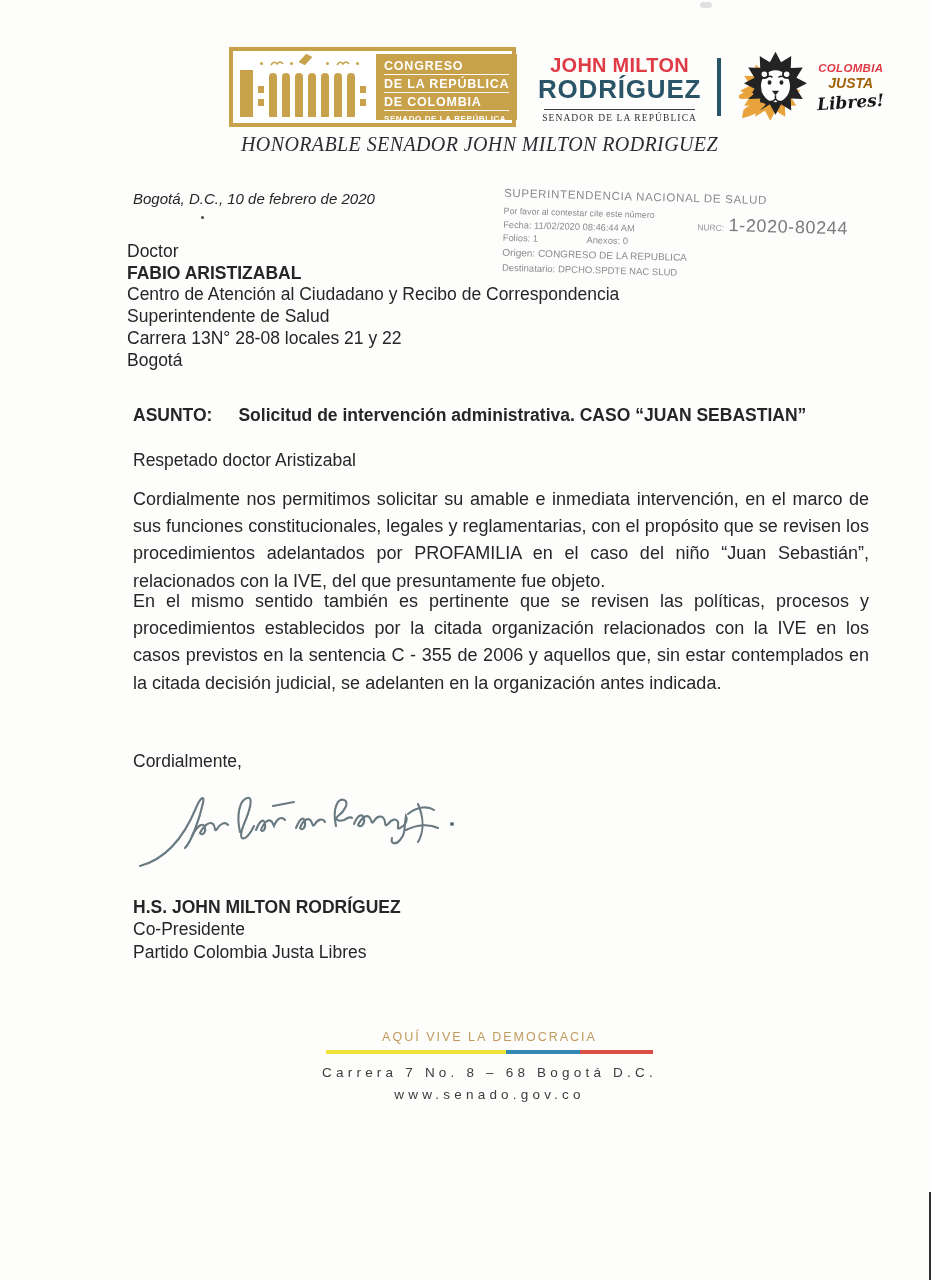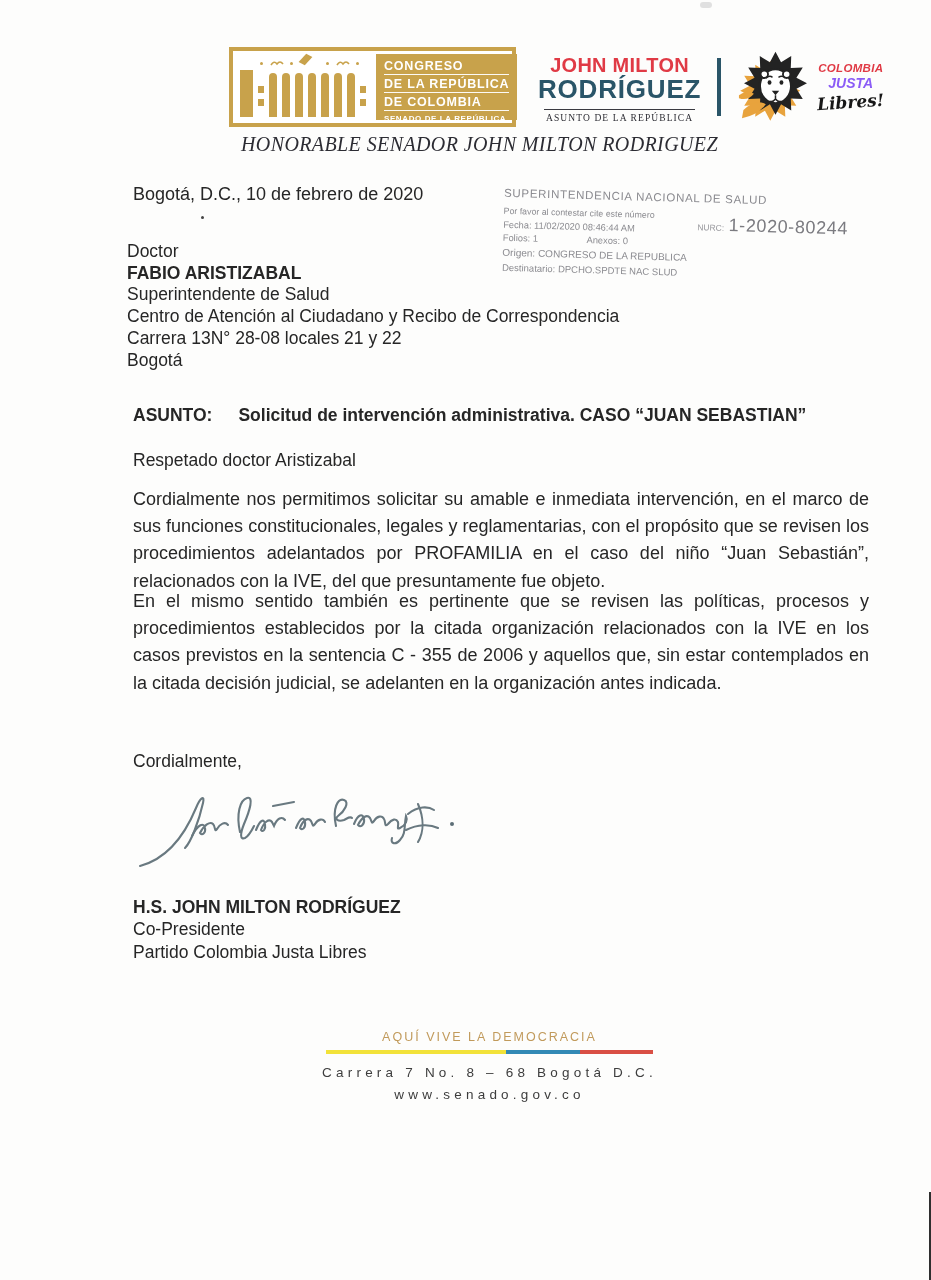--- a/index.html
+++ b/index.html
@@ -40,21 +40,21 @@
   .jmr-rule { height: 1.5px; background: #3a3a40; margin: 4px 6px 3px 6px; }
   .jmr-sub { font-family: "Liberation Serif", serif; font-size: 9.5px; letter-spacing: 1.1px; color: #2e2e35; }
 
   .v-divider { width: 4px; height: 58px; background: #2A5568; margin: 0 12px 0 16px; }
 
   
   .party-logo { display: flex; align-items: center; }
   .lion-wrap { width: 82px; height: 86px; }
   .party-words { margin-left: 2px; text-align: center; }
   .pw1 { color: #E03A45; font-size: 11.5px; font-weight: bold; font-style: italic; letter-spacing: 0.3px; }
-  .pw2 { color: #8b5cf6; font-size: 14px; font-weight: bold; font-style: italic; margin-top: 1px; }
+  .pw2 { color: #a16207; font-size: 14px; font-weight: bold; font-style: italic; margin-top: 1px; }
   .pw3 { color: #171717; font-size: 17px; font-weight: bold; font-style: italic; font-family: "DejaVu Serif", serif; transform: rotate(-4deg); margin-top: 1px; }
 
   .banner-line {
     position: absolute; left: 0; top: 133px; width: 931px;
     text-align: center; padding-left: 28px;
     font-family: "Liberation Serif", serif; font-style: italic;
     font-size: 20px; color: #2c2c33; letter-spacing: 0.4px;
   }
 
   
@@ -63,21 +63,21 @@
   .stamp-note { font-size: 8.8px; }
   .stamp-line { font-size: 9.3px; margin-top: 3.5px; }
   .stamp-inline-gap { display: inline-block; margin-left: 46px; }
   .stamp-origen { font-size: 10px; margin-top: 4px; }
   .stamp-dest { font-size: 9.5px; margin-top: 4px; }
   .nurc-block { position: absolute; left: 194px; top: 22px; white-space: nowrap; }
   .nurc-label { font-size: 8.5px; color: #97979c; }
   .nurc-number { font-size: 18px; color: #7b7b80; letter-spacing: 0.6px; }
 
   
-  .date-line { position: absolute; left: 133px; top: 184px; font-size: 18px; }
+  .date-line { position: absolute; left: 133px; top: 190px; font-size: 15px; font-style: italic; }
   .recipient { position: absolute; left: 127px; top: 241px; font-size: 17.5px; line-height: 21.7px; }
   .recipient .bold-line { font-weight: bold; }
   .subject { position: absolute; left: 133px; top: 405px; font-size: 17.5px; font-weight: bold; }
   .subject .subject-text { margin-left: 26px; }
   .greeting { position: absolute; left: 133px; top: 450px; font-size: 17.5px; }
   .para { position: absolute; left: 133px; width: 736px; font-size: 18px; line-height: 27.2px; text-align: justify; }
   .para-1 { top: 486px; }
   .para-2 { top: 588px; }
   .closing { position: absolute; left: 133px; top: 751px; font-size: 17.5px; }
   .signature { position: absolute; left: 134px; top: 784px; }
@@ -146,21 +146,21 @@
         <div class="tp-line">DE LA REPÚBLICA</div>
         <div class="tp-line">DE COLOMBIA</div>
         <div class="tp-small">SENADO DE LA REPÚBLICA</div>
       </div>
     </div>
 
     <div class="jmr-logo">
       <div class="jmr-first">JOHN MILTON</div>
       <div class="jmr-last">RODRÍGUEZ</div>
       <div class="jmr-rule"></div>
-      <div class="jmr-sub">ASUNTO DE LA REPÚBLICA</div>
+      <div class="jmr-sub">SENADOR DE LA REPÚBLICA</div>
     </div>
 
     <div class="v-divider"></div>
 
     <div class="party-logo">
       <div class="lion-wrap">
         <svg width="82" height="86" viewBox="0 0 110 110">
           <defs>
             <polygon id="mane" points="103,52 86.9,60.5 96.6,76 78.3,75.3 79,93.6 63.5,83.9 55,100 46.5,83.9 31,93.6 31.7,75.3 13.4,76 23.1,60.5 7,52 23.1,43.5 13.4,28 31.7,28.7 31,10.4 46.5,20.1 55,4 63.5,20.1 79,10.4 78.3,28.7 96.6,28 86.9,43.5"></polygon>
           </defs>
@@ -204,22 +204,22 @@
       <span class="nurc-number">1-2020-80244</span>
     </div>
   </div>
 
   <div class="date-line">Bogotá, D.C., 10 de febrero de 2020</div>
   <div class="stray-dot"></div>
 
   <div class="recipient">
     <div>Doctor</div>
     <div class="bold-line">FABIO ARISTIZABAL</div>
+    <div>Centro de Atención al Ciudadano y Recibo de Correspondencia</div>
     <div>Superintendente de Salud</div>
-    <div>Centro de Atención al Ciudadano y Recibo de Correspondencia</div>
     <div>Carrera 13N° 28-08 locales 21 y 22</div>
     <div>Bogotá</div>
   </div>
 
   <div class="subject">
     <span>ASUNTO:</span><span class="subject-text">Solicitud de intervención administrativa. CASO “JUAN SEBASTIAN”</span>
   </div>
 
   <div class="greeting">Respetado doctor Aristizabal</div>
 

